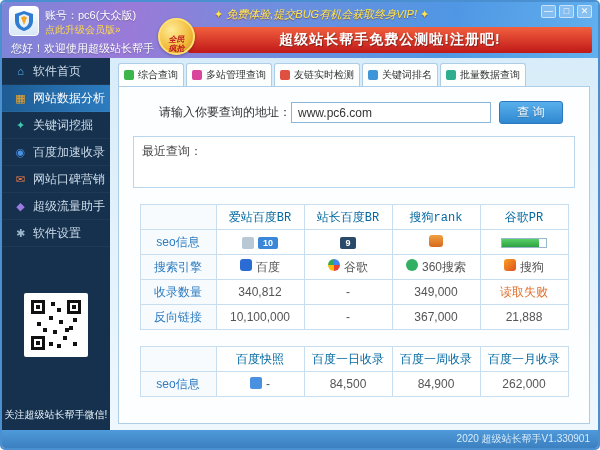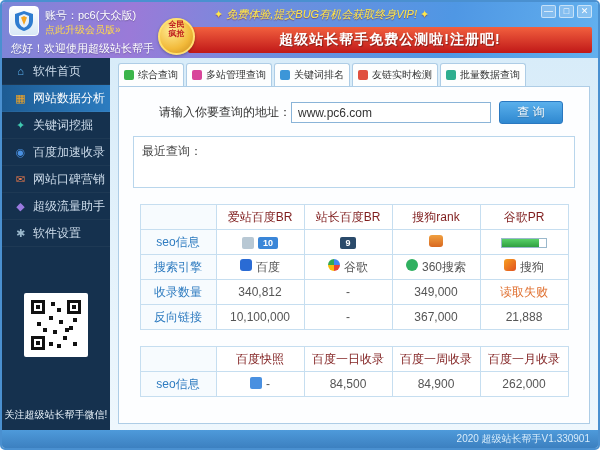--- a/index.html
+++ b/index.html
@@ -19,21 +19,21 @@
   .wc{width:15px;height:13px;background:rgba(255,255,255,.25);border:1px solid rgba(255,255,255,.55);
     border-radius:2px;font-size:9px;line-height:11px;text-align:center;color:#fff;cursor:pointer;}
   .promo{position:absolute;left:212px;top:5px;font-size:11px;font-style:italic;color:#ffe84a;white-space:nowrap;
     text-shadow:0 1px 1px rgba(120,0,0,.45);}
   .promo::before{content:"✦ ";} .promo::after{content:" ✦";}
   .banner{position:absolute;left:186px;right:6px;top:25px;height:26px;border-radius:2px;cursor:pointer;
     background:linear-gradient(#f2603e,#c01818);display:flex;align-items:center;justify-content:center;
     font-size:14px;font-weight:bold;letter-spacing:1px;color:#fff;text-shadow:1px 1px 1px rgba(0,0,0,.35);}
   .medal{position:absolute;left:156px;top:16px;width:37px;height:37px;border-radius:50%;z-index:2;
     background:radial-gradient(circle at 35% 30%,#ffec96,#f2ba3a 60%,#c8891e);border:2px solid #ffe070;
-    display:flex;align-items:flex-start;justify-content:center;box-shadow:0 1px 3px rgba(0,0,0,.3);}
+    display:flex;align-items:flex-end;justify-content:center;box-shadow:0 1px 3px rgba(0,0,0,.3);font-style:italic;}
   .medal span{display:block;width:20px;font-size:8px;line-height:9px;font-weight:bold;color:#c02020;
     word-break:break-all;text-align:center;}
 
   
   .body-row{flex:1;display:flex;min-height:0;}
 
   
   .sidebar{flex:0 0 108px;background:#15314e;display:flex;flex-direction:column;}
   .menu-item{flex:0 0 27px;display:flex;align-items:center;gap:6px;padding-left:12px;font-size:12px;
     color:#cddceb;cursor:pointer;border-bottom:1px solid rgba(255,255,255,.04);}
@@ -55,21 +55,21 @@
   .query-input{width:200px;height:21px;border:1px solid #8ab4d8;font-size:12px;padding:1px 6px;color:#333;background:#fff;}
   .query-btn{margin-left:8px;width:64px;height:23px;border:1px solid #2a78c0;border-radius:3px;color:#fff;
     font-size:12px;cursor:pointer;background:linear-gradient(#5ab0ec,#2f88d0);text-shadow:0 1px 1px rgba(0,0,0,.25);}
   .recent-box{margin-top:12px;border:1px solid #b9d6ec;background:#fff;height:52px;font-size:12px;color:#444;
     padding:6px 8px;}
 
   .tbl{border-collapse:collapse;margin:16px auto 0;}
   .tbl td{border:1px solid #c6def0;height:25px;text-align:center;font-size:12px;color:#555;background:#fff;
     min-width:88px;padding:0 4px;}
   .tbl td.rowhead{min-width:76px;width:76px;color:#2f7cc0;background:#f7fbfe;}
-  .tbl td.colhead{color:#7f1d1d;}
+  .tbl td.colhead{color:#0369a1;font-family:Liberation Mono, monospace;}
   .cellflex{display:inline-flex;align-items:flex-start;gap:4px;vertical-align:middle;}
   .mini-ico{display:inline-block;width:12px;height:12px;border-radius:2px;background:#b8c8d4;}
   .mini-ico.blue{background:#4a90e0;}
   .br-badge{display:inline-block;background:#3a86d8;color:#fff;font-size:9px;line-height:12px;padding:0 5px;
     border-radius:2px;font-weight:bold;}
   .br-badge.dark{background:#2a4a6a;}
   .paw-ico{display:inline-block;width:14px;height:12px;border-radius:3px;background:linear-gradient(#f0a040,#d86820);}
   .pr-bar{display:inline-block;width:46px;height:10px;border:1px solid #9ab8cc;background:#fff;vertical-align:middle;}
   .pr-fill{height:100%;background:linear-gradient(#58d068,#2fa040);}
   .eng-ico{display:inline-block;width:12px;height:12px;border-radius:2px;}
@@ -185,26 +185,26 @@
       <div class="tabs">
         <div class="tab">
           <span class="tab-ico" style="background: rgb(60, 181, 74);"></span>
           <span>综合查询</span>
         </div>
         <div class="tab">
           <span class="tab-ico" style="background: rgb(216, 69, 154);"></span>
           <span>多站管理查询</span>
         </div>
         <div class="tab">
+          <span class="tab-ico" style="background: rgb(224, 80, 64);"></span>
+          <span>友链实时检测</span>
+        </div>
+        <div class="tab">
           <span class="tab-ico" style="background: rgb(60, 150, 216);"></span>
           <span>关键词排名</span>
-        </div>
-        <div class="tab">
-          <span class="tab-ico" style="background: rgb(224, 80, 64);"></span>
-          <span>友链实时检测</span>
         </div>
         <div class="tab">
           <span class="tab-ico" style="background: rgb(47, 174, 143);"></span>
           <span>批量数据查询</span>
         </div>
       </div>
 
       <div class="panel">
         <div class="query-row">
           <span>请输入你要查询的地址：</span>

